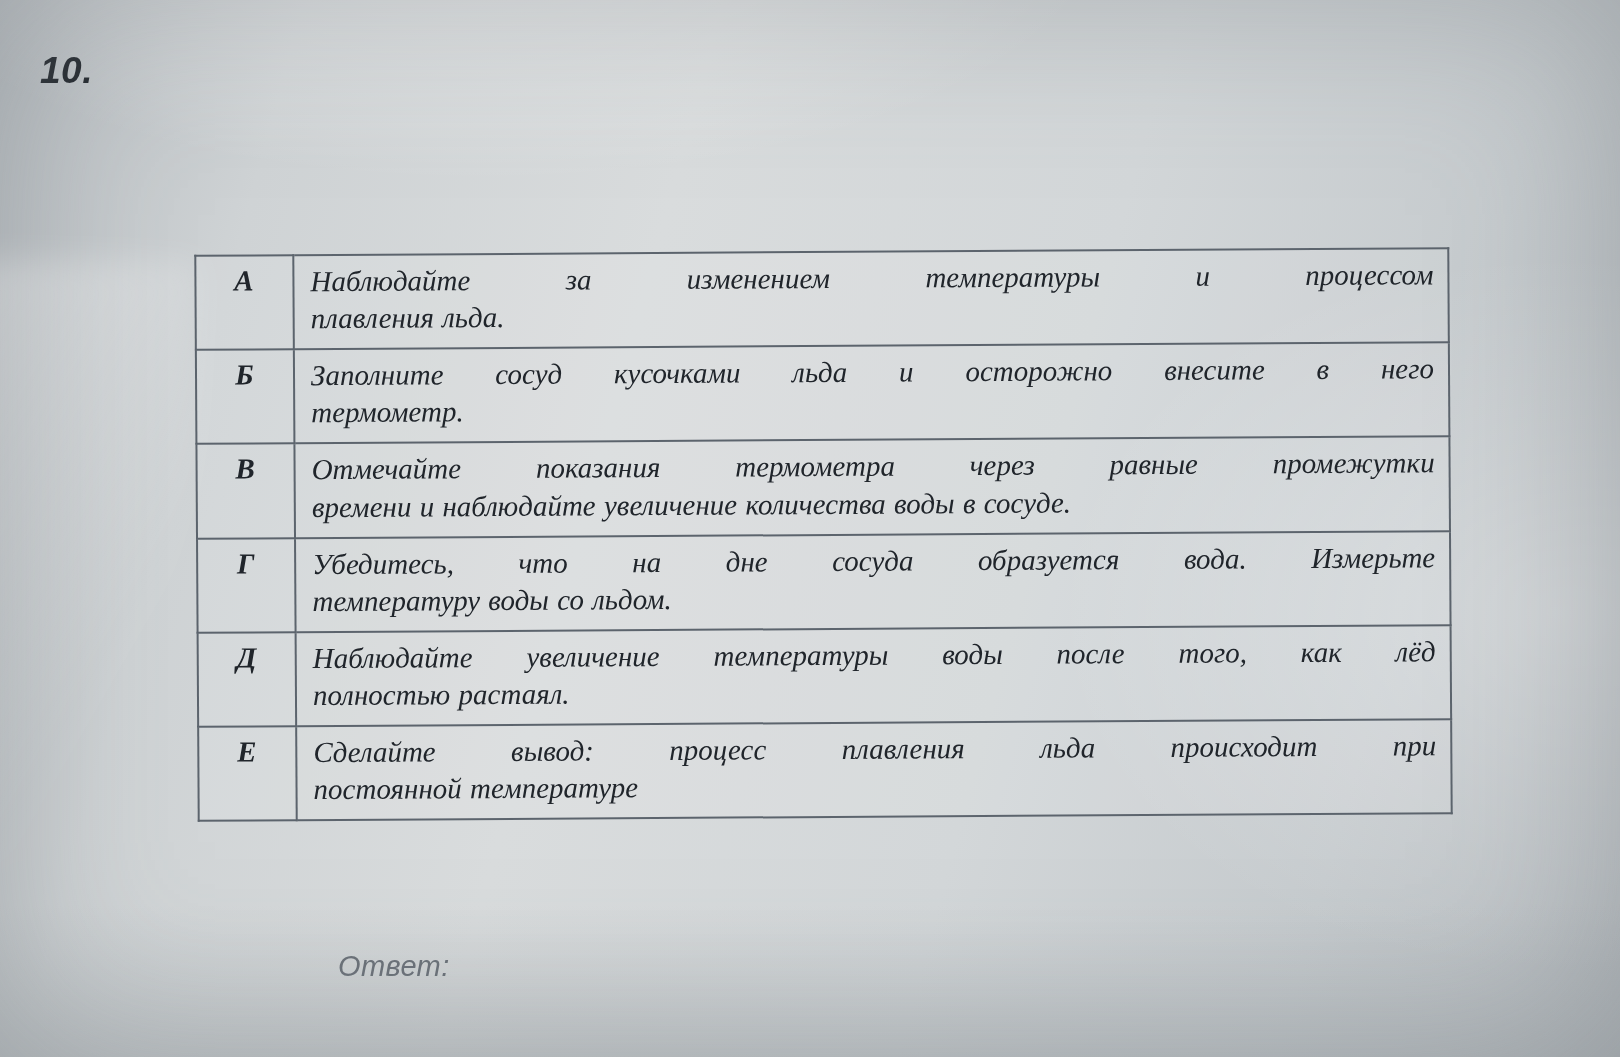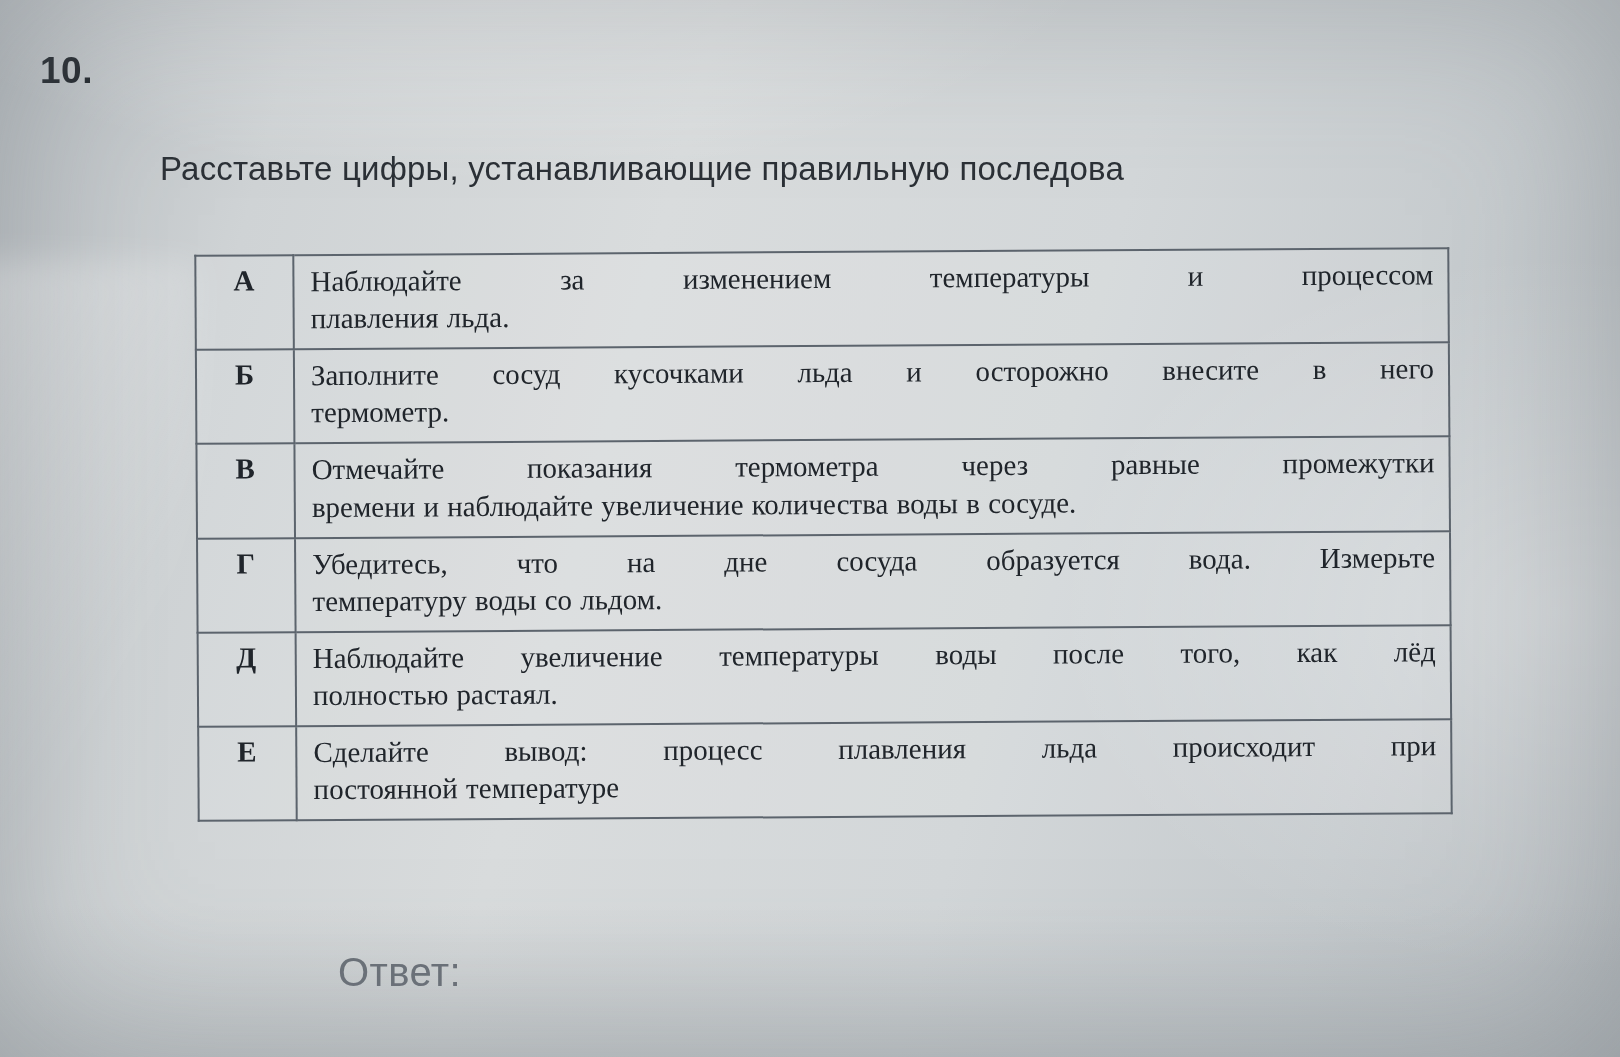--- a/index.html
+++ b/index.html
@@ -43,20 +43,21 @@
     position: absolute;
     inset: 0;
     box-shadow: inset 0 0 180px rgba(120,126,130,0.45);
     pointer-events: none;
   }
 
   .content {
     position: absolute;
     inset: 0;
     color: #2a2f36;
+    font-style: italic;
   }
 
   
   .question-line {
     position: absolute;
     left: 40px;
     top: 50px;
     width: 1600px;
     display: flex;
     align-items: baseline;
@@ -130,39 +131,38 @@
   td.stmt .line2 {
     display: block;
     text-align: left;
   }
 
   
   .answer {
     position: absolute;
     left: 338px;
     top: 950px;
-    font-size: 40px;
+    font-size: 29px;
     color: #6a7078;
     letter-spacing: 0.4px;
   }
 </style>
 </head>
 <body>
 
 <div class="screen"></div>
 <div class="glare-left"></div>
 <div class="glare-bottom"></div>
 
 <div class="content">
 
   <div class="question-line">
     <span class="q-number">10.</span>
   </div>
 
-  <div class="subquestion">Расставьте цифры, устанавливающие правильную последова</div>
 
   <div class="table-wrap">
     <table class="seq">
       <tbody>
         <tr>
           <td class="letter">А</td>
           <td class="stmt">
             <span class="line1">Наблюдайте за изменением температуры и процессом</span>
             <span class="line2">плавления льда.</span>
           </td>

